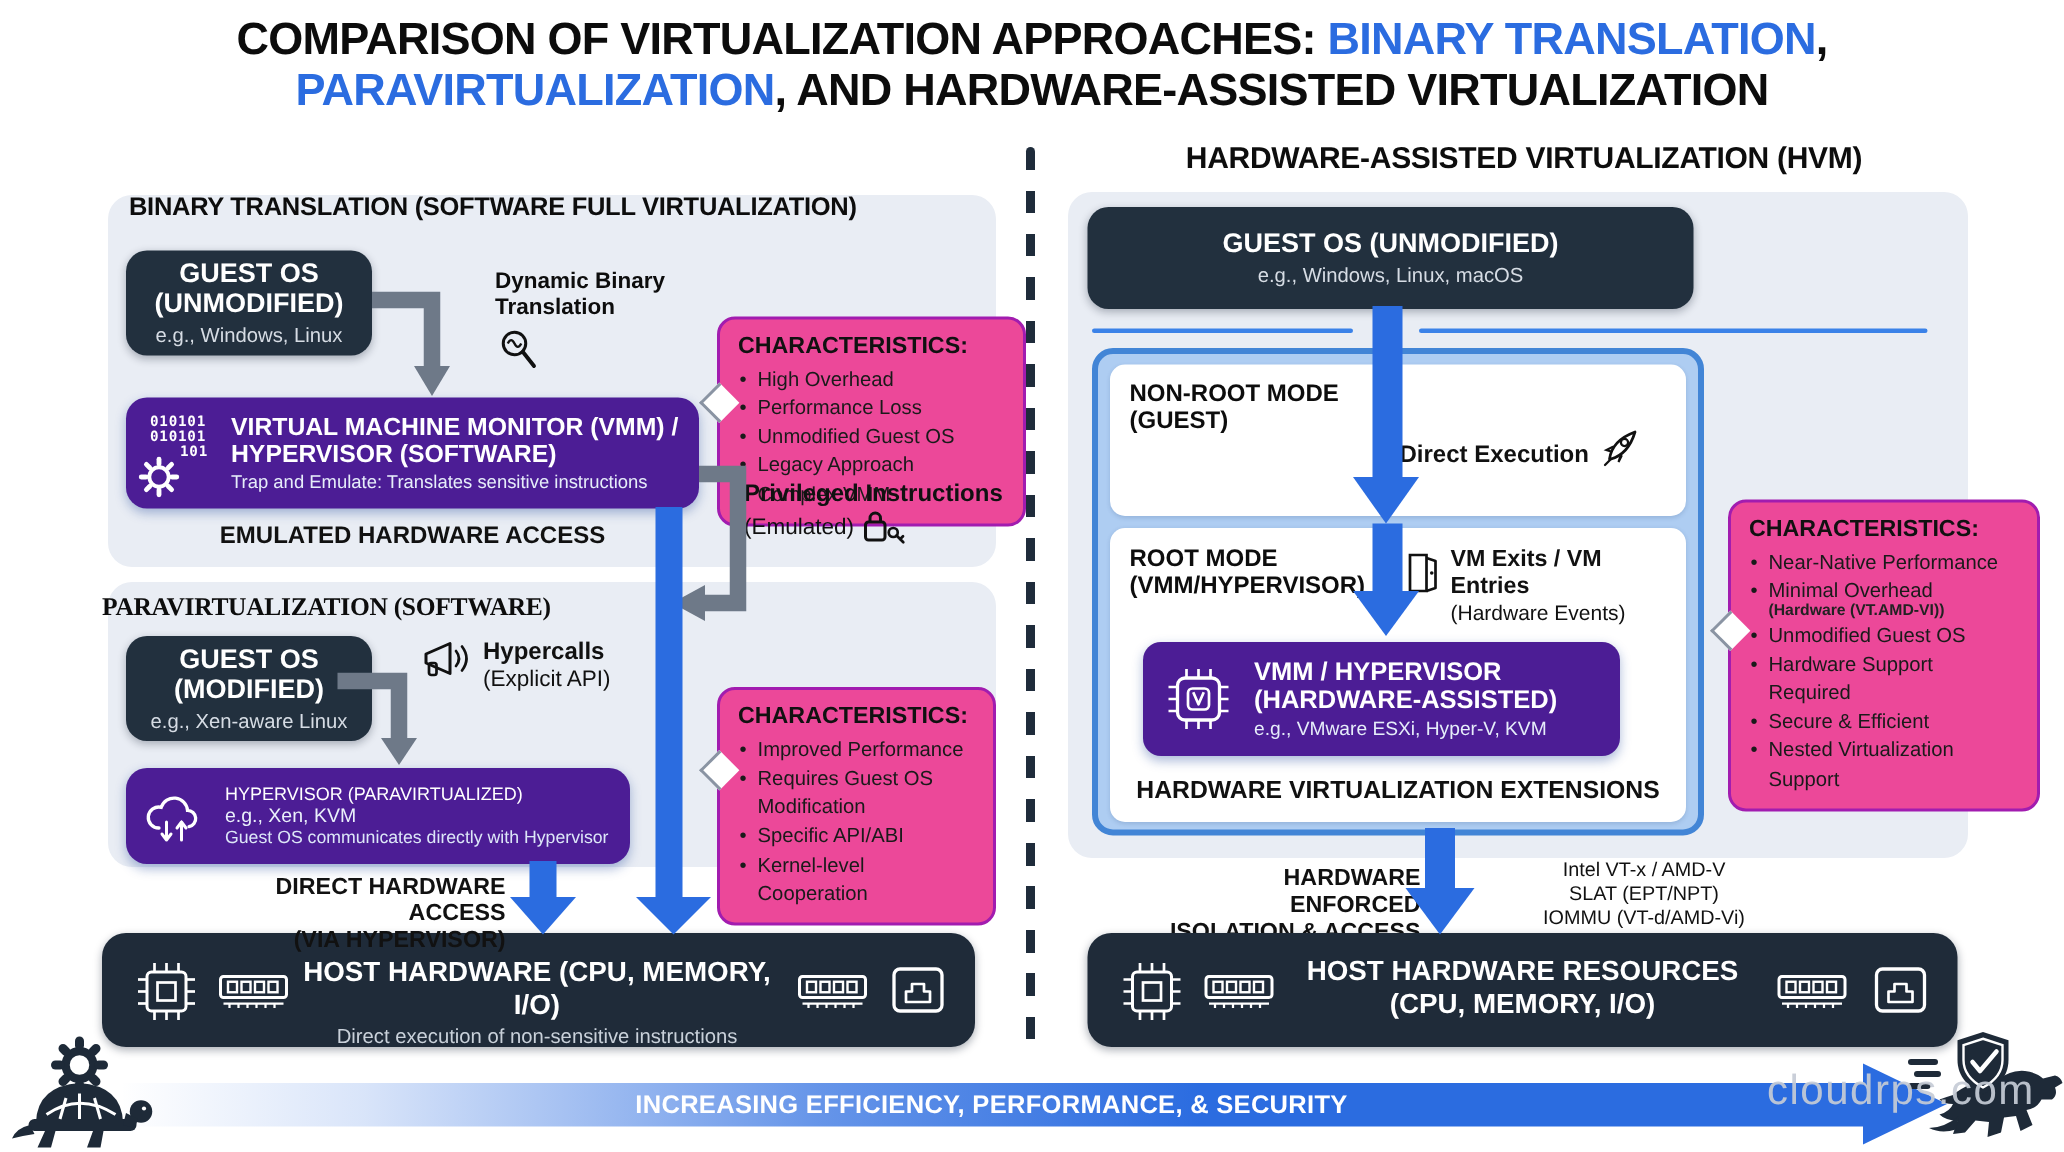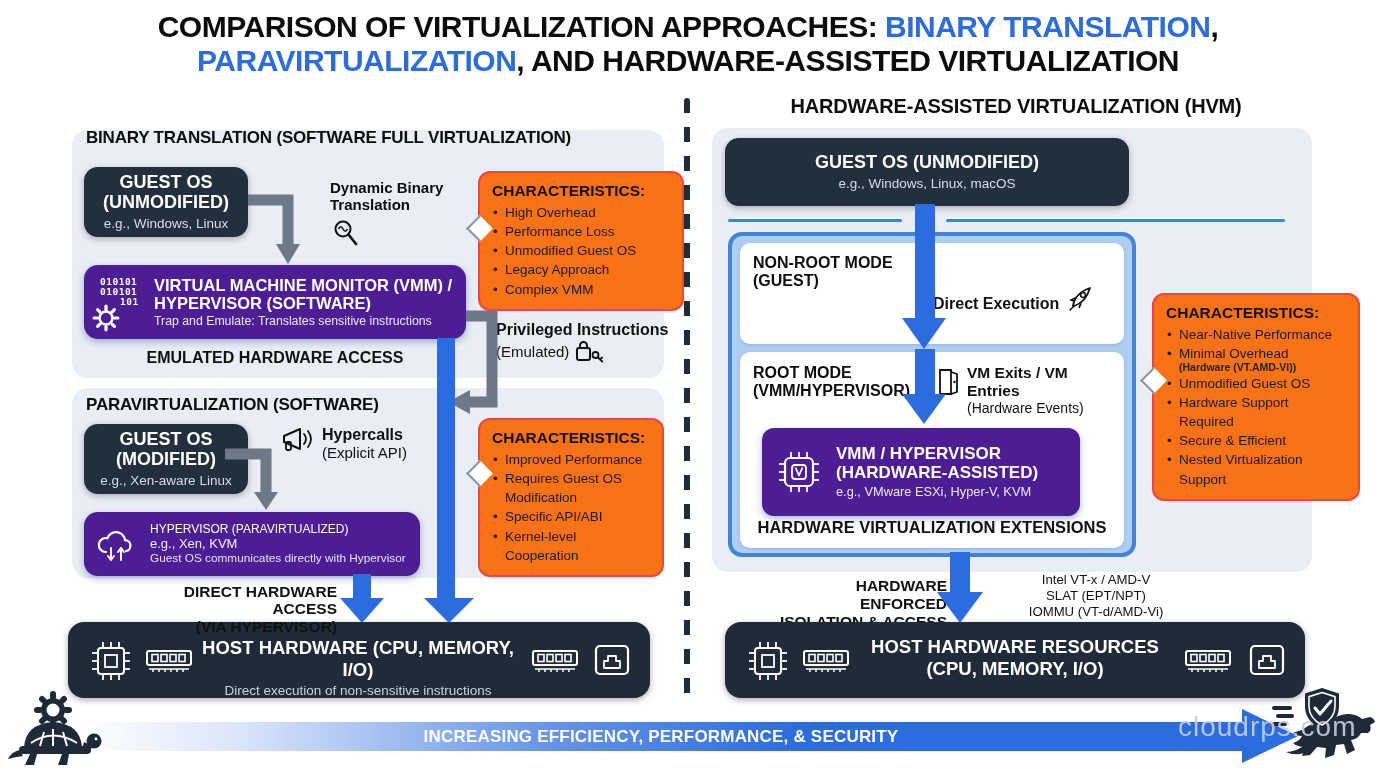--- a/index.html
+++ b/index.html
@@ -16,21 +16,21 @@
   .divider{left:684px;top:98px;width:6px;height:608px;border-radius:3px;
            background:repeating-linear-gradient(180deg,#1f2c3b 0 15px,transparent 15px 29px);}
   
   .panel{background:#e9edf4;border-radius:16px;}
   .sec-h{font-size:17px;font-weight:800;color:#0d0d0d;letter-spacing:-.2px;}
   .darkbox{background:#22303e;color:#fff;border-radius:14px;box-shadow:0 2px 6px rgba(10,20,40,.3);
            display:flex;flex-direction:column;align-items:center;justify-content:center;text-align:center;}
   .darkbox .t1{font-size:18px;font-weight:800;line-height:1.1;}
   .darkbox .t2{font-size:13.5px;color:#d6dce4;margin-top:3px;}
   .bluebox{background:#4c1d95;color:#fff;border-radius:14px;box-shadow:0 3px 7px rgba(20,60,150,.35);}
-  .bubble{background:#f97316;border:2px solid #ef4444;border-radius:12px;padding:9px 12px 10px 12px;}
+  .bubble{background:#ec4899;border:2px solid #a21caf;border-radius:12px;padding:9px 12px 10px 12px;margin-top:40px;}
   .bubble .tail{position:absolute;left:-10px;width:17px;height:17px;background:#fff;
                 border-left:2px solid #8a94a3;border-bottom:2px solid #8a94a3;transform:rotate(45deg);}
   .bubble .bt{font-size:15.5px;font-weight:800;margin-bottom:3px;}
   .bubble ul{list-style:none;margin:0;padding:0;font-size:13.5px;font-weight:500;line-height:1.42;color:#1a1a1a;}
   .bubble li{position:relative;padding-left:13px;}
   .bubble li::before{content:"•";position:absolute;left:1px;}
   .note{margin-left:13px;font-size:10.5px;font-weight:600;color:#222;line-height:1.1;margin-top:-1px;}
   .flowlabel{font-size:15px;font-weight:800;line-height:1.16;color:#0d0d0d;}
   
   .hostbar{background:#1f2b39;border-radius:16px;color:#fff;box-shadow:0 2px 6px rgba(10,20,40,.35);}
@@ -126,21 +126,21 @@
       <svg width="30" height="24" viewBox="0 0 30 24">
         <rect x="3" y="9" width="13" height="12" rx="2" fill="none" stroke="#111" stroke-width="2"></rect>
         <path d="M6,9 V6.5 a3.5,3.5 0 0 1 7,0 V9" fill="none" stroke="#111" stroke-width="2"></path>
         <circle cx="21.5" cy="16" r="3" fill="none" stroke="#111" stroke-width="1.8"></circle>
         <path d="M23.7,18 l4.5,4.5 M26,20.5 l2,-2" fill="none" stroke="#111" stroke-width="1.8" stroke-linecap="round"></path>
       </svg>
     </div>
   </div>
 
   <div class="abs panel" style="left:72px;top:388px;width:592px;height:190px;"></div>
-  <div class="abs sec-h" style="left:86px;top:395px;">PARAVIRTUALIZATION (SOFTWARE)</div>
+  <div class="abs sec-h" style="left:68px;top:395px;font-family:Liberation Serif, serif;">PARAVIRTUALIZATION (SOFTWARE)</div>
 
   <div class="abs darkbox" style="left:84px;top:424px;width:164px;height:70px;">
     <div class="t1">GUEST OS</div>
     <div class="t1">(MODIFIED)</div>
     <div class="t2">e.g., Xen-aware Linux</div>
   </div>
 
   <svg class="abs" style="left:280px;top:424px;" width="38" height="32" viewBox="0 0 38 32">
     <path d="M4,12 L20,5 V25 L4,18 Z" fill="none" stroke="#111" stroke-width="2" stroke-linejoin="round"></path>
     <rect x="6" y="18" width="5" height="8" rx="1.5" fill="none" stroke="#111" stroke-width="1.8"></rect>
@@ -269,21 +269,21 @@
         <circle cx="18.5" cy="16" r="1.2" fill="#111"></circle>
       </svg>
       <div>
         <div style="font-size:15.5px;font-weight:800;">VM Exits / VM Entries</div>
         <div style="font-size:14px;font-weight:500;">(Hardware Events)</div>
       </div>
     </div>
     <div class="abs b" style="left:0;top:166px;width:384px;text-align:center;font-size:16.5px;">HARDWARE VIRTUALIZATION EXTENSIONS</div>
   </div>
 
-  <div class="abs bluebox" style="left:762px;top:428px;width:318px;height:88px;display:flex;align-items:center;padding:0 12px;box-sizing:border-box;border-radius:12px;">
+  <div class="abs bluebox" style="left:762px;top:428px;width:318px;height:76px;display:flex;align-items:center;padding:0 12px;box-sizing:border-box;border-radius:12px;">
     <svg width="50" height="50" viewBox="0 0 50 50" style="flex:none;">
       <rect x="11" y="11" width="28" height="28" rx="5" fill="none" stroke="#fff" stroke-width="2.2"></rect>
       <rect x="18" y="18" width="14" height="14" rx="3" fill="none" stroke="#fff" stroke-width="1.8"></rect>
       <path d="M21.5,20.5 L25,28.5 L28.5,20.5" fill="none" stroke="#fff" stroke-width="1.8" stroke-linejoin="round"></path>
       <g stroke="#fff" stroke-width="1.8">
           <line x1="17" y1="11" x2="17" y2="5"></line>
           <line x1="25" y1="11" x2="25" y2="5"></line>
           <line x1="33" y1="11" x2="33" y2="5"></line>
           <line x1="17" y1="39" x2="17" y2="45"></line>
           <line x1="25" y1="39" x2="25" y2="45"></line>

